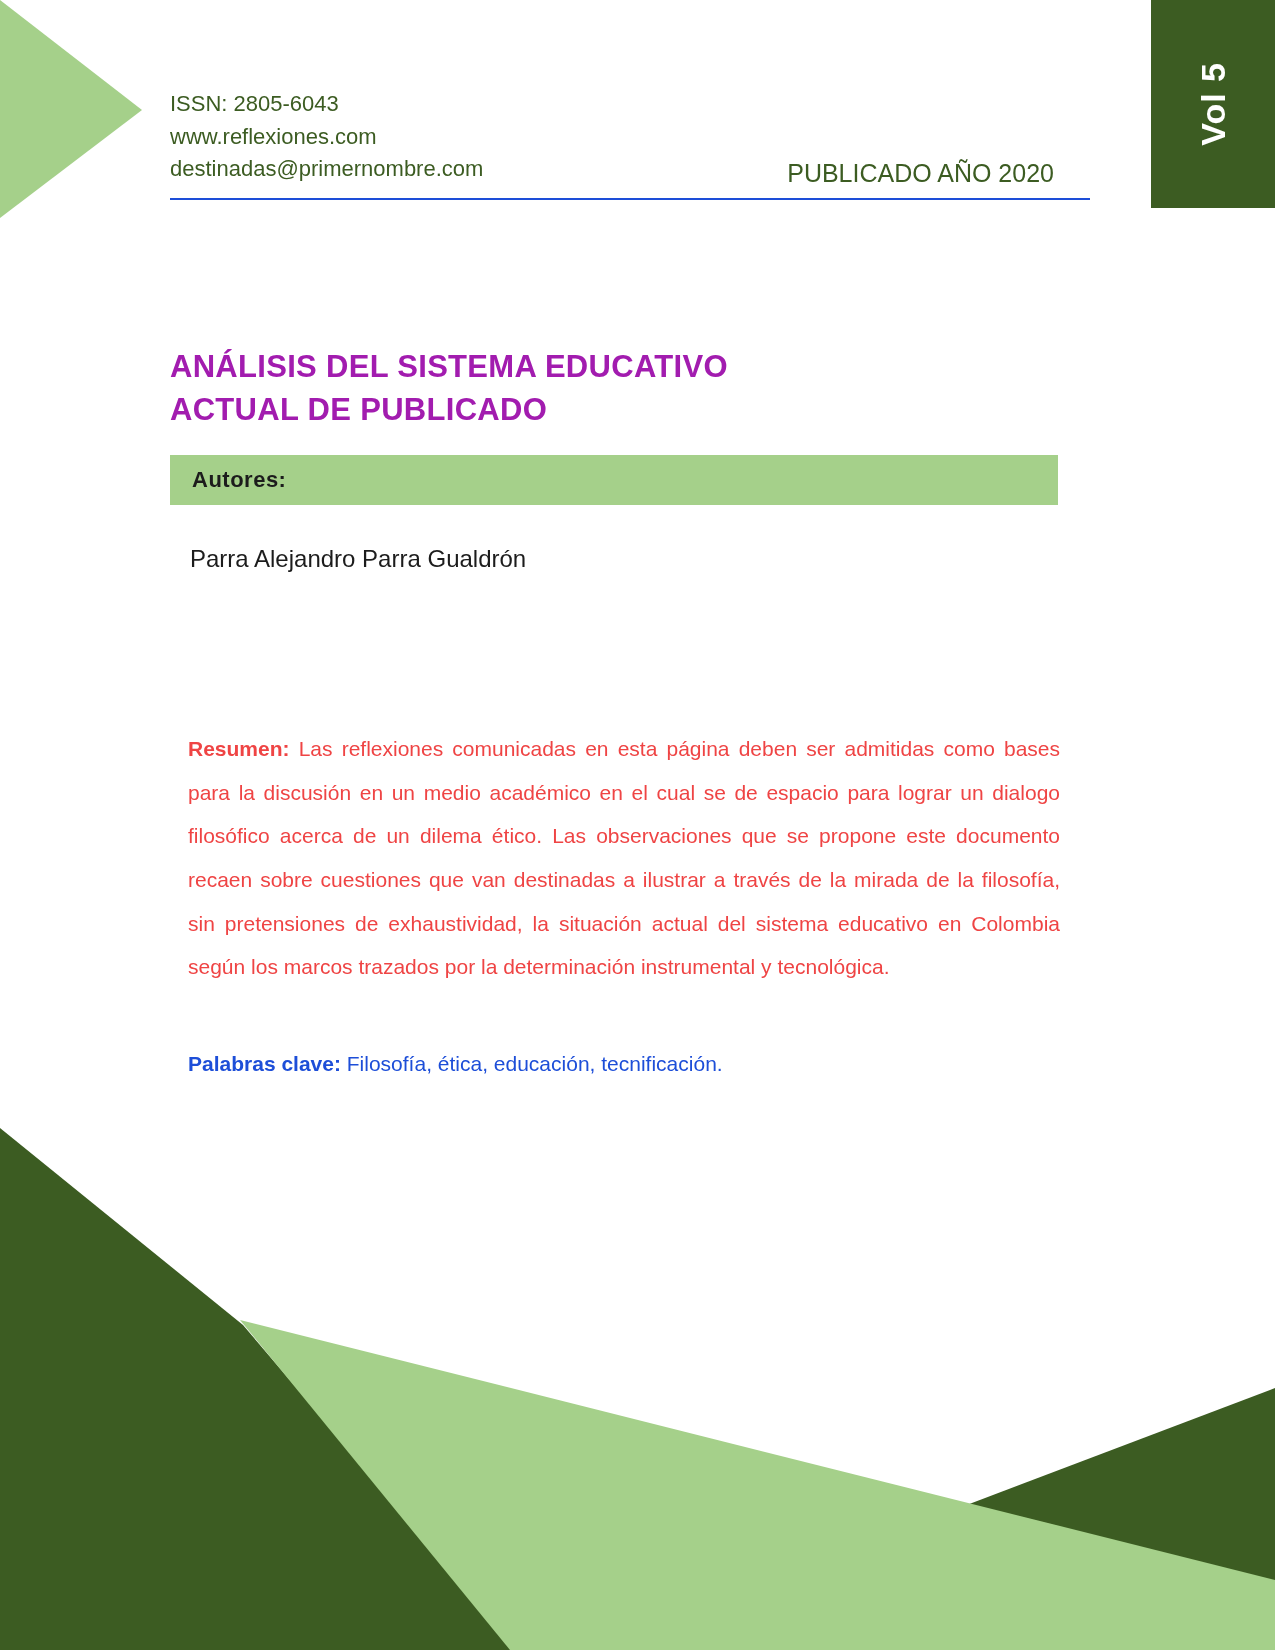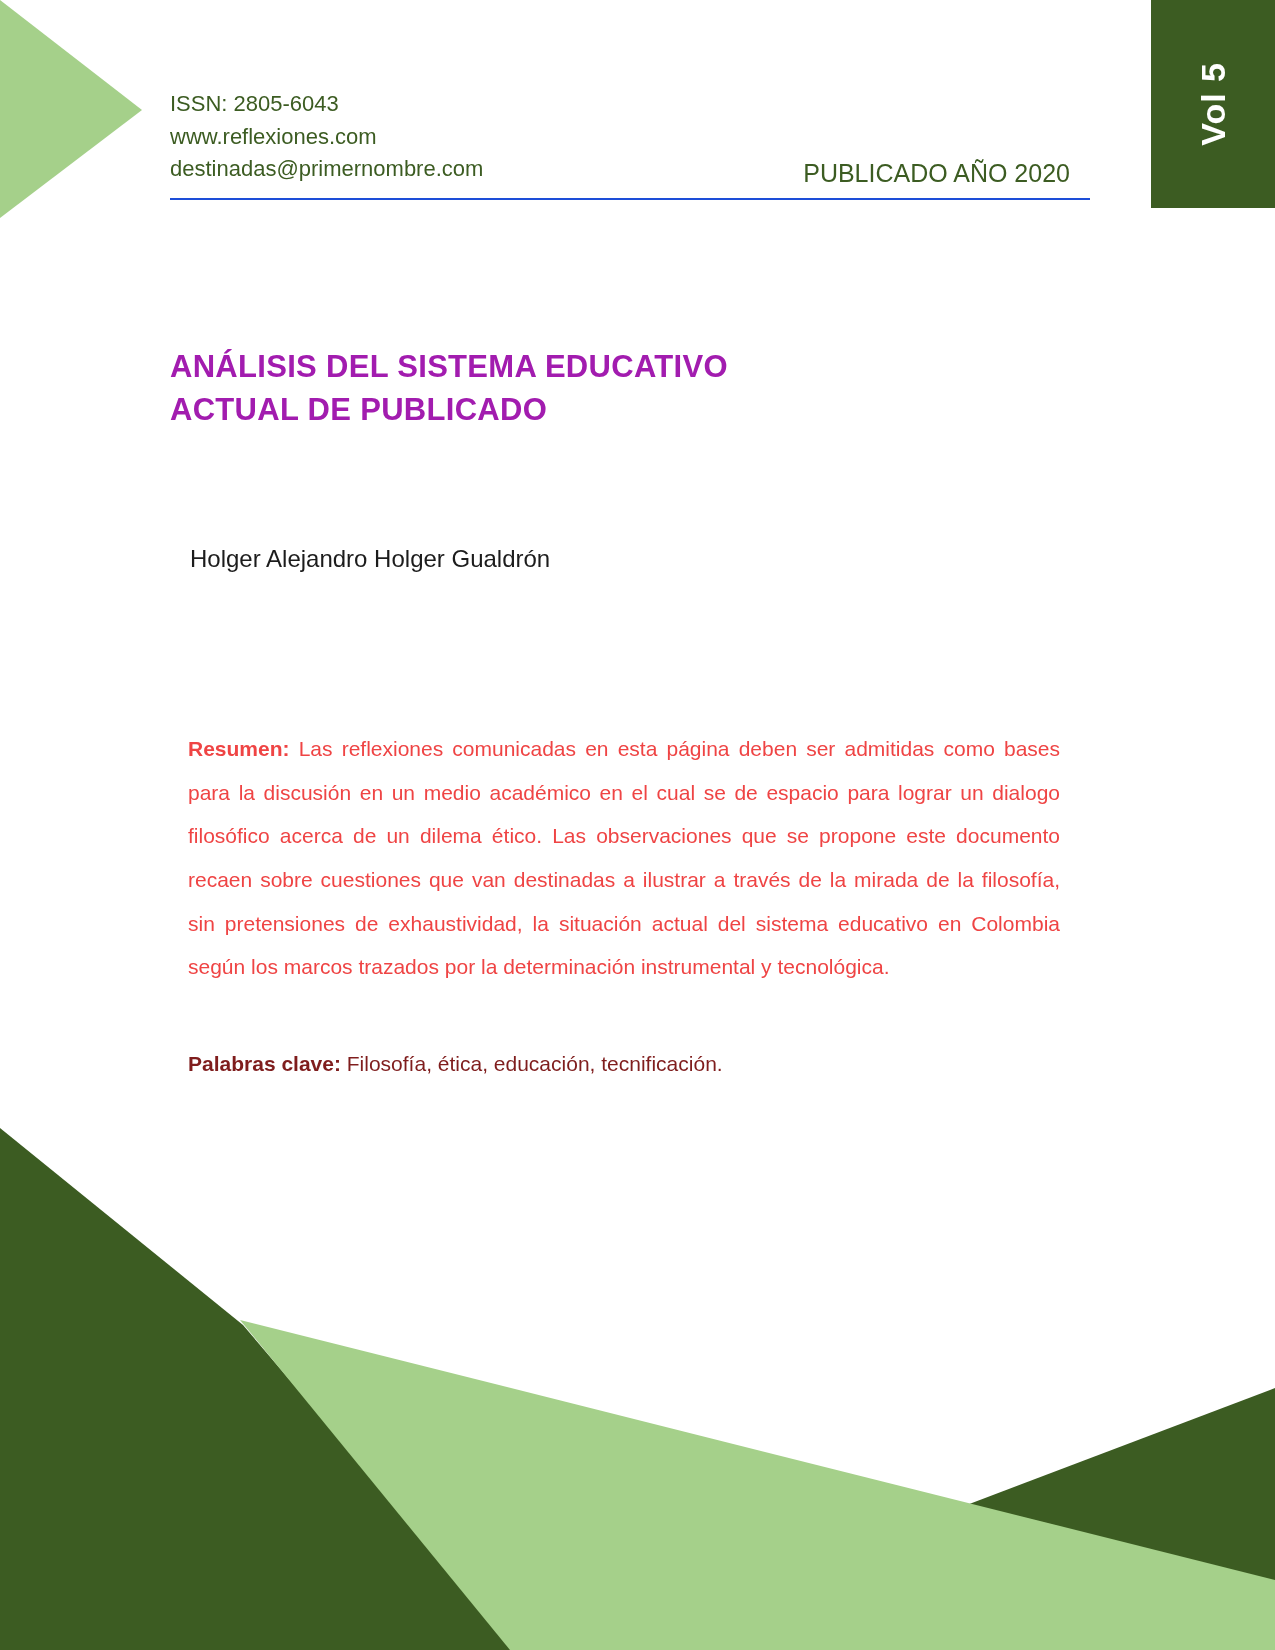--- a/index.html
+++ b/index.html
@@ -76,21 +76,21 @@
     min-height: 112px;
   }
   .issn-block {
     color: #3c5c22;
     font-size: 22px;
     line-height: 1.48;
   }
   .issn-line { display: block; white-space: nowrap; }
   .published {
     position: absolute;
-    right: 20px;
+    right: 36px;
     bottom: 10px;
     color: #3c5c22;
     font-size: 25px;
     white-space: nowrap;
   }
 
   
   .doc-title {
     position: absolute;
     left: 170px;
@@ -147,21 +147,21 @@
   }
   .abstract-label {
     font-weight: bold;
   }
   .keywords {
     position: absolute;
     left: 188px;
     top: 1047px;
     width: 872px;
     margin: 0;
-    color: #7f1d1d;
+    color: #1d4ed8;
     font-size: 21px;
     line-height: 1.6;
     text-align: left;
   }
   .keywords-label { font-weight: bold; }
 </style>
 </head>
 <body>
 
 <div class="page">
@@ -192,21 +192,24 @@
       </div>
       <div class="published">PUBLICADO AÑO 2020</div>
     </div>
   </header>
 
   <h1 class="doc-title">
     <span class="tline">ANÁLISIS DEL SISTEMA EDUCATIVO</span>
     <span class="tline">ACTUAL DE PUBLICADO</span>
   </h1>
 
-  <div class="author-name">Holger Alejandro Holger Gualdrón</div>
+  <div class="authors-bar">
+    <span class="authors-bar-label">Autores:</span>
+  </div>
+  <div class="author-name">Parra Alejandro Parra Gualdrón</div>
 
   <section class="abstract">
     <p class="abstract-para"><span class="abstract-label">Resumen:</span><span> Las reflexiones comunicadas en esta página deben ser admitidas como bases para la discusión en un medio académico en el cual se de espacio para lograr un dialogo filosófico acerca de un dilema ético. Las observaciones que se propone este documento recaen sobre cuestiones que van destinadas a ilustrar a través de la mirada de la filosofía, sin pretensiones de exhaustividad, la situación actual del sistema educativo en Colombia según los marcos trazados por la determinación instrumental y tecnológica.</span></p>
   </section>
 
   <p class="keywords"><span class="keywords-label">Palabras clave:</span><span> Filosofía, ética, educación, tecnificación.</span></p>
 
 </div>
 
 </body></html>

